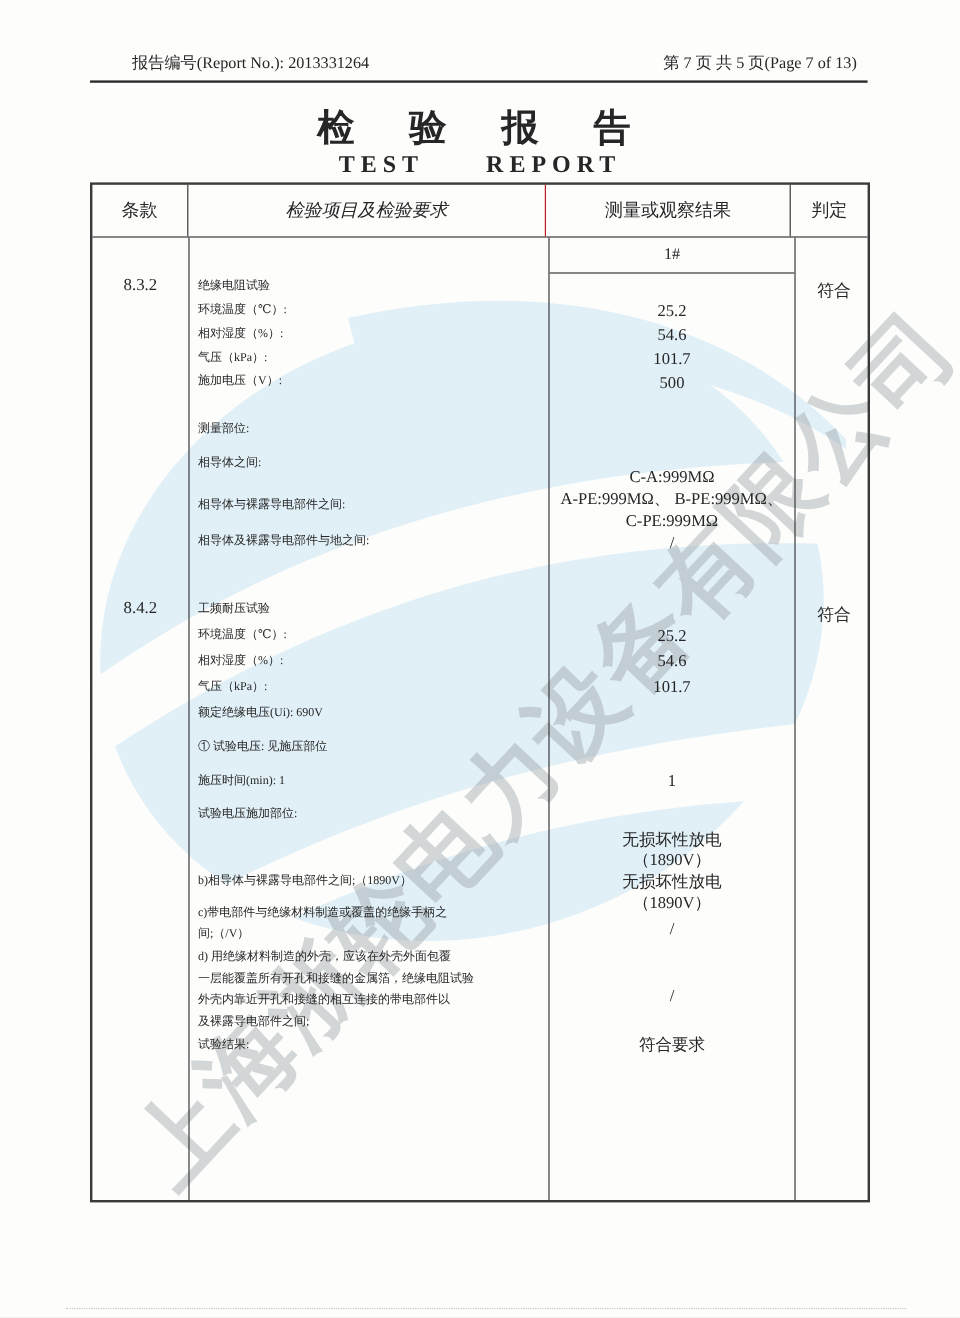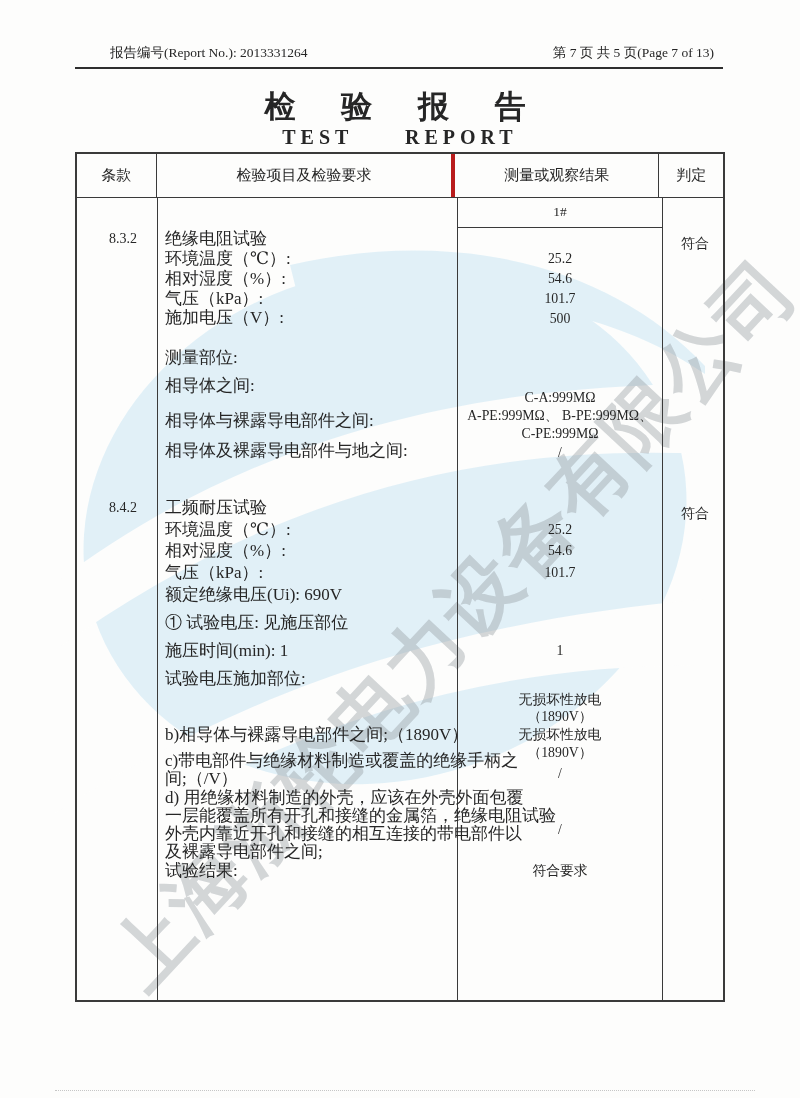--- a/index.html
+++ b/index.html
@@ -26,32 +26,32 @@
             font-size:31px;font-weight:700;letter-spacing:10px;word-spacing:18px;}
   .title-en{position:absolute;top:126px;left:0;width:800px;text-align:center;
             font-size:20px;font-weight:700;letter-spacing:5px;word-spacing:42px;}
   
   .tbl{position:absolute;left:75px;top:152px;width:650px;height:850px;
        border:2px solid #3a3a3a;box-sizing:border-box;}
   .thead{display:flex;height:44px;border-bottom:1.5px solid #3a3a3a;box-sizing:border-box;justify-content:space-between;}
   .th{display:flex;align-items:center;justify-content:center;
       font-size:15px;box-sizing:border-box;}
   .c1{width:80px;border-right:1px solid #3a3a3a;}
-  .c2{width:300px;border-right:4px solid #b91c1c;}
+  .c2{width:300px;border-right:1px solid #b91c1c;font-style:italic;}
   .c3{width:205px;border-right:1px solid #3a3a3a;}
   .c4{width:64px;}
   .tbody{position:relative;height:802px;}
   .vline{position:absolute;top:0;bottom:0;width:1px;background:#3a3a3a;}
   .sample-cell{position:absolute;left:381px;top:0;width:204px;height:30px;
                border-bottom:1px solid #3a3a3a;text-align:center;line-height:28px;
                font-size:13.5px;box-sizing:border-box;}
-  .ln{position:absolute;height:20px;line-height:20px;font-size:17px;white-space:nowrap;}
+  .ln{position:absolute;height:20px;line-height:20px;font-size:10px;white-space:nowrap;}
   .lbl{left:88px;width:290px;}
   .val{left:381px;width:204px;text-align:center;font-size:13.8px;}
-  .clause{left:0;width:80px;text-align:left;font-size:14px;margin-left:32px;}
+  .clause{left:0;width:80px;text-align:center;font-size:14px;}
   .verdict{left:586px;width:64px;text-align:center;font-size:14px;}
   
   .scan-line{position:absolute;top:1090px;left:55px;width:700px;
              border-top:1px dotted #9a9a9a;opacity:.55;}
 </style>
 </head>
 <body>
 
 <div class="page">
 

